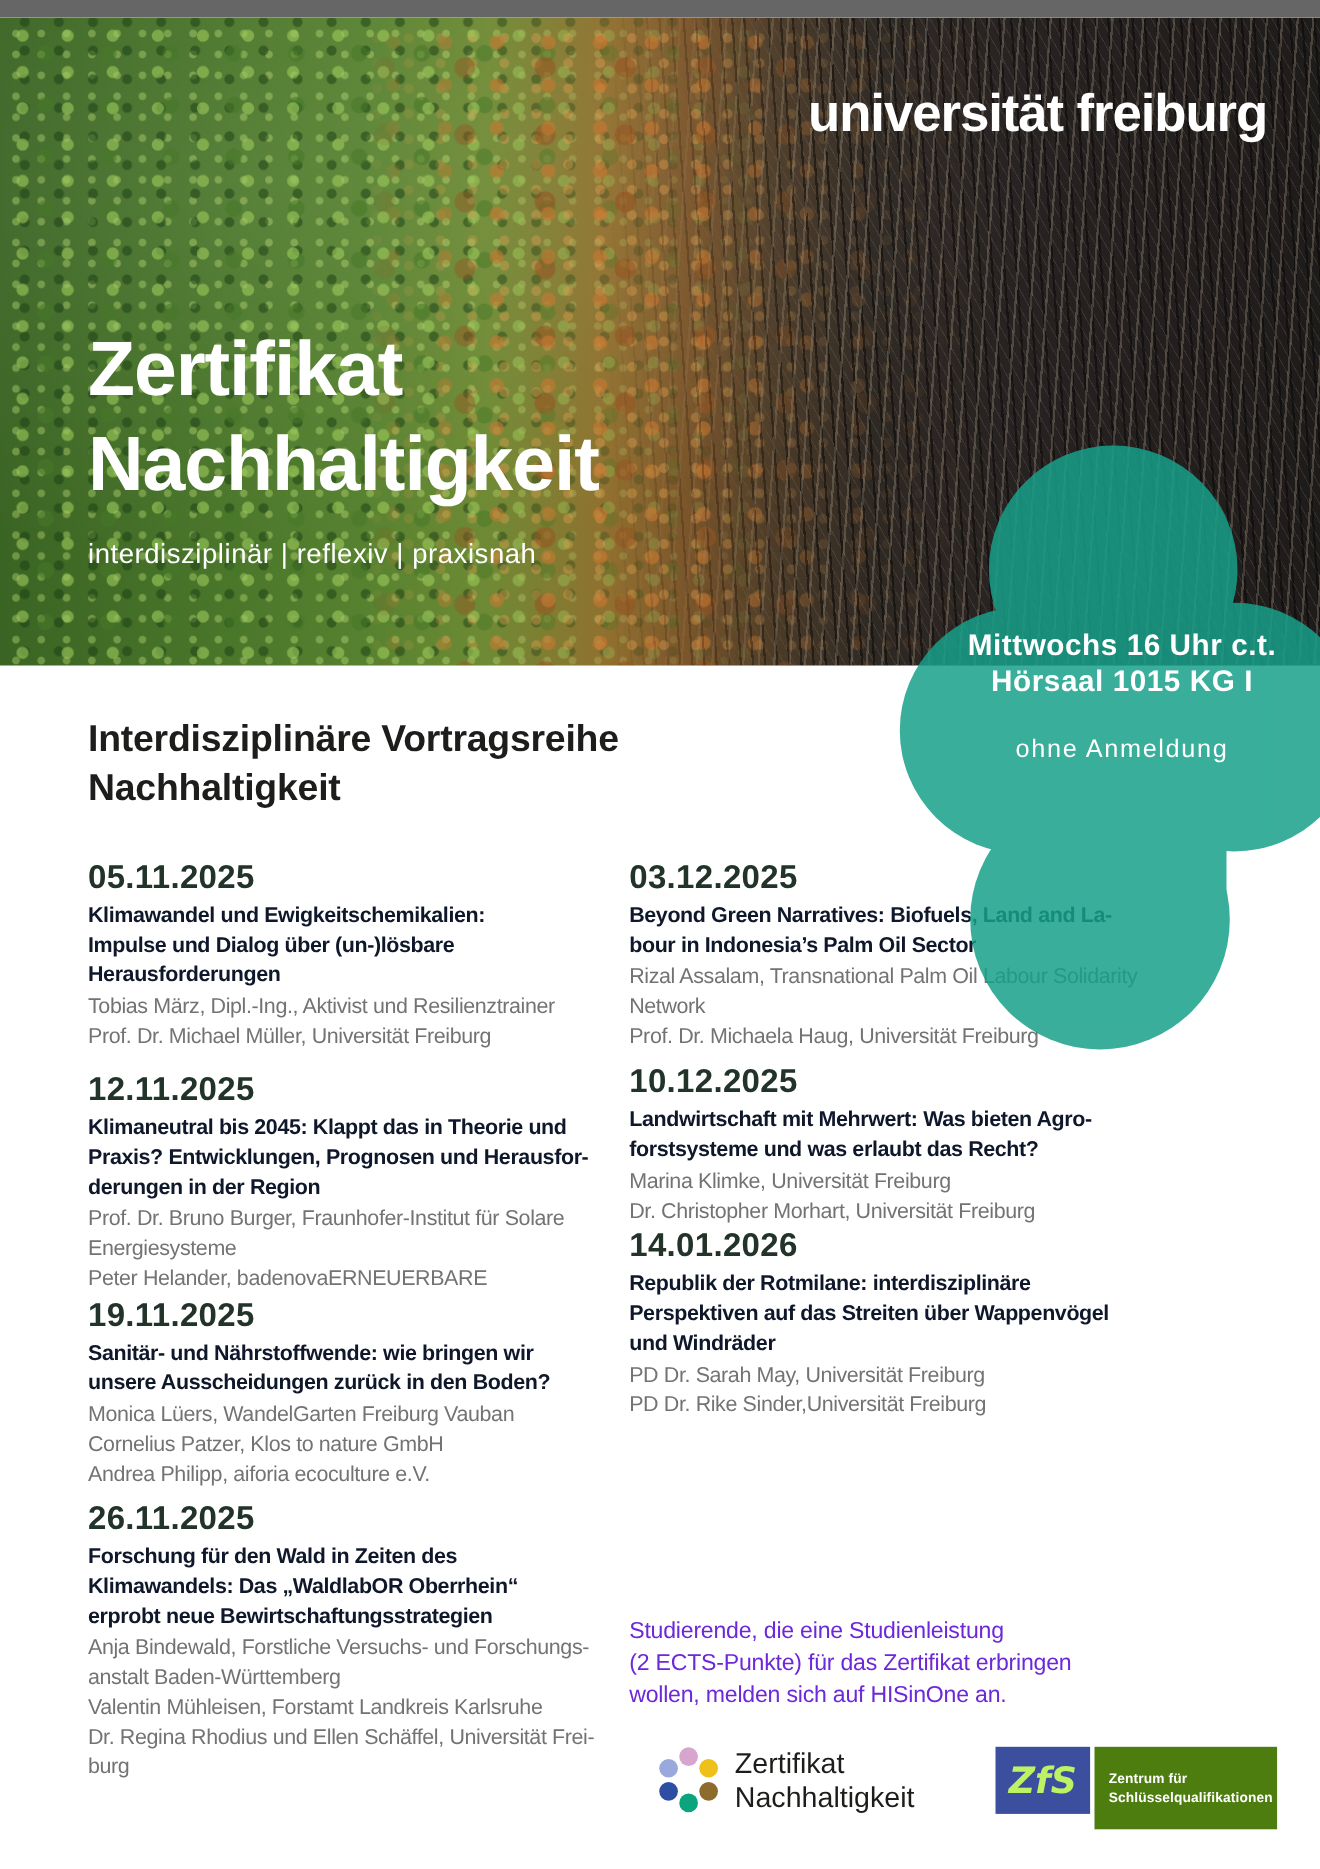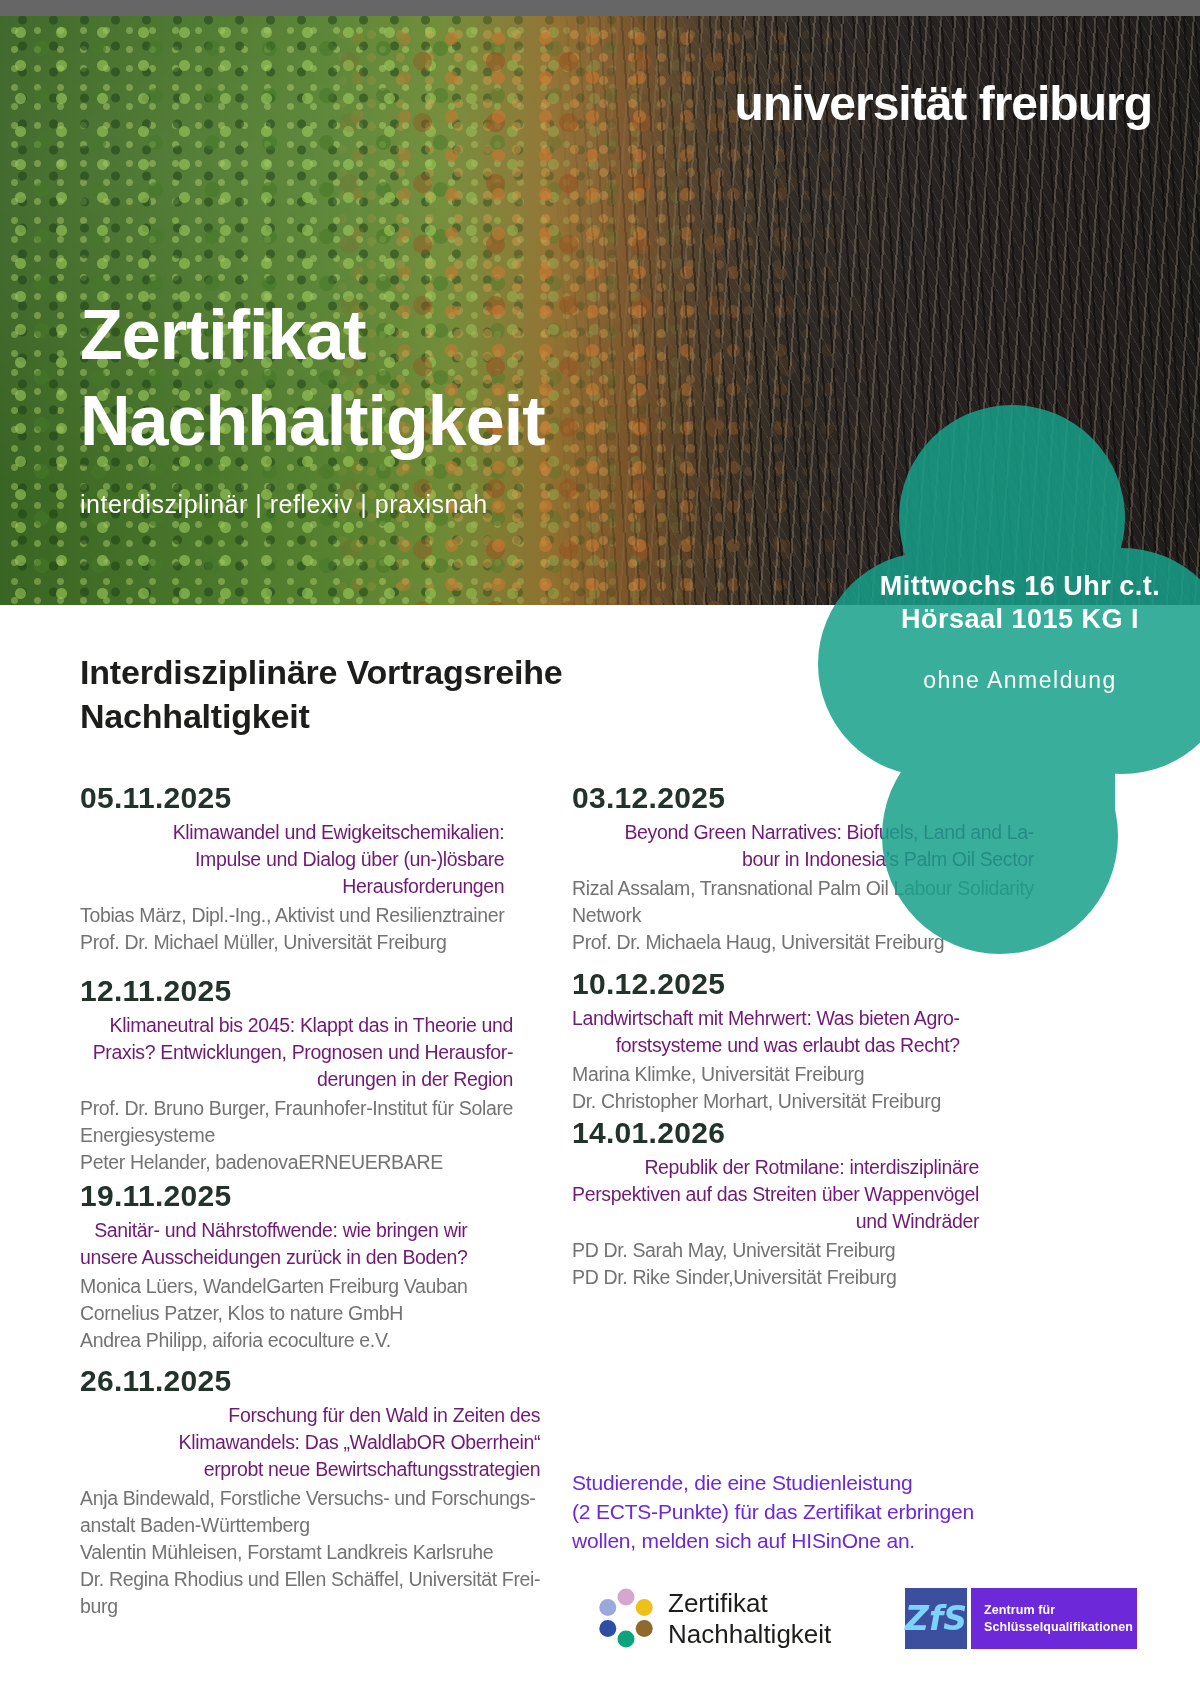--- a/index.html
+++ b/index.html
@@ -67,41 +67,41 @@
   .blob-line{font-size:27px;line-height:33px;font-weight:700;letter-spacing:.5px;white-space:pre;}
   .blob-note{margin-top:30px;font-size:23px;line-height:28px;font-weight:400;letter-spacing:1.5px;white-space:pre;}
   
   .section-heading{
     position:absolute;left:80px;top:634px;
     font-size:34px;line-height:44px;font-weight:700;color:#1d1d1b;
     white-space:pre-line;letter-spacing:-0.2px;
   }
   .event{position:absolute;}
   .event .date{font-size:30px;line-height:34px;font-weight:700;color:#22332a;letter-spacing:.3px;}
-  .event .etitle{margin-top:4px;font-size:19.5px;line-height:27px;font-weight:400;color:#701a75;letter-spacing:-0.35px;white-space:pre;text-align:right;}
+  .event .etitle{margin-top:4px;font-size:19.5px;line-height:27px;font-weight:700;color:#0f172a;letter-spacing:-0.35px;white-space:pre;}
   .event .speakers{margin-top:2px;font-size:19.5px;line-height:27px;font-weight:400;color:#737373;letter-spacing:-0.35px;white-space:pre;}
   .ects-note{
     position:absolute;left:572px;top:1452px;
     font-size:21px;line-height:29px;font-weight:400;color:#6d28d9;
     letter-spacing:-0.2px;white-space:pre;
   }
   
   .cert-logo-dots{position:absolute;left:584px;top:1560px;width:84px;height:84px;}
   .cert-logo-text{
     position:absolute;left:668px;top:1572px;
     font-size:26px;line-height:31px;font-weight:400;color:#1d1d1b;white-space:pre-line;
   }
   .zfs{position:absolute;left:905px;top:1572px;display:flex;}
   .zfs-square{
-    width:62px;height:61px;background:#3c4f9f;color:#7dd3fc;
+    width:86px;height:61px;background:#3c4f9f;color:#bef264;
     display:flex;align-items:center;justify-content:center;
     font-size:33px;font-weight:700;font-style:italic;font-family:"DejaVu Sans",sans-serif;
   }
   .zfs-rect{
-    margin-left:4px;width:166px;height:61px;background:#6d28d9;color:#fff;
+    margin-left:4px;width:166px;height:75px;background:#4d7c0f;color:#fff;
     display:flex;align-items:center;box-sizing:border-box;padding-left:13px;
     font-size:12.5px;line-height:17px;font-weight:600;white-space:pre-line;letter-spacing:.1px;
   }
 </style>
 </head>
 <body>
 
 <div class="poster">
 
   <div class="photo">

